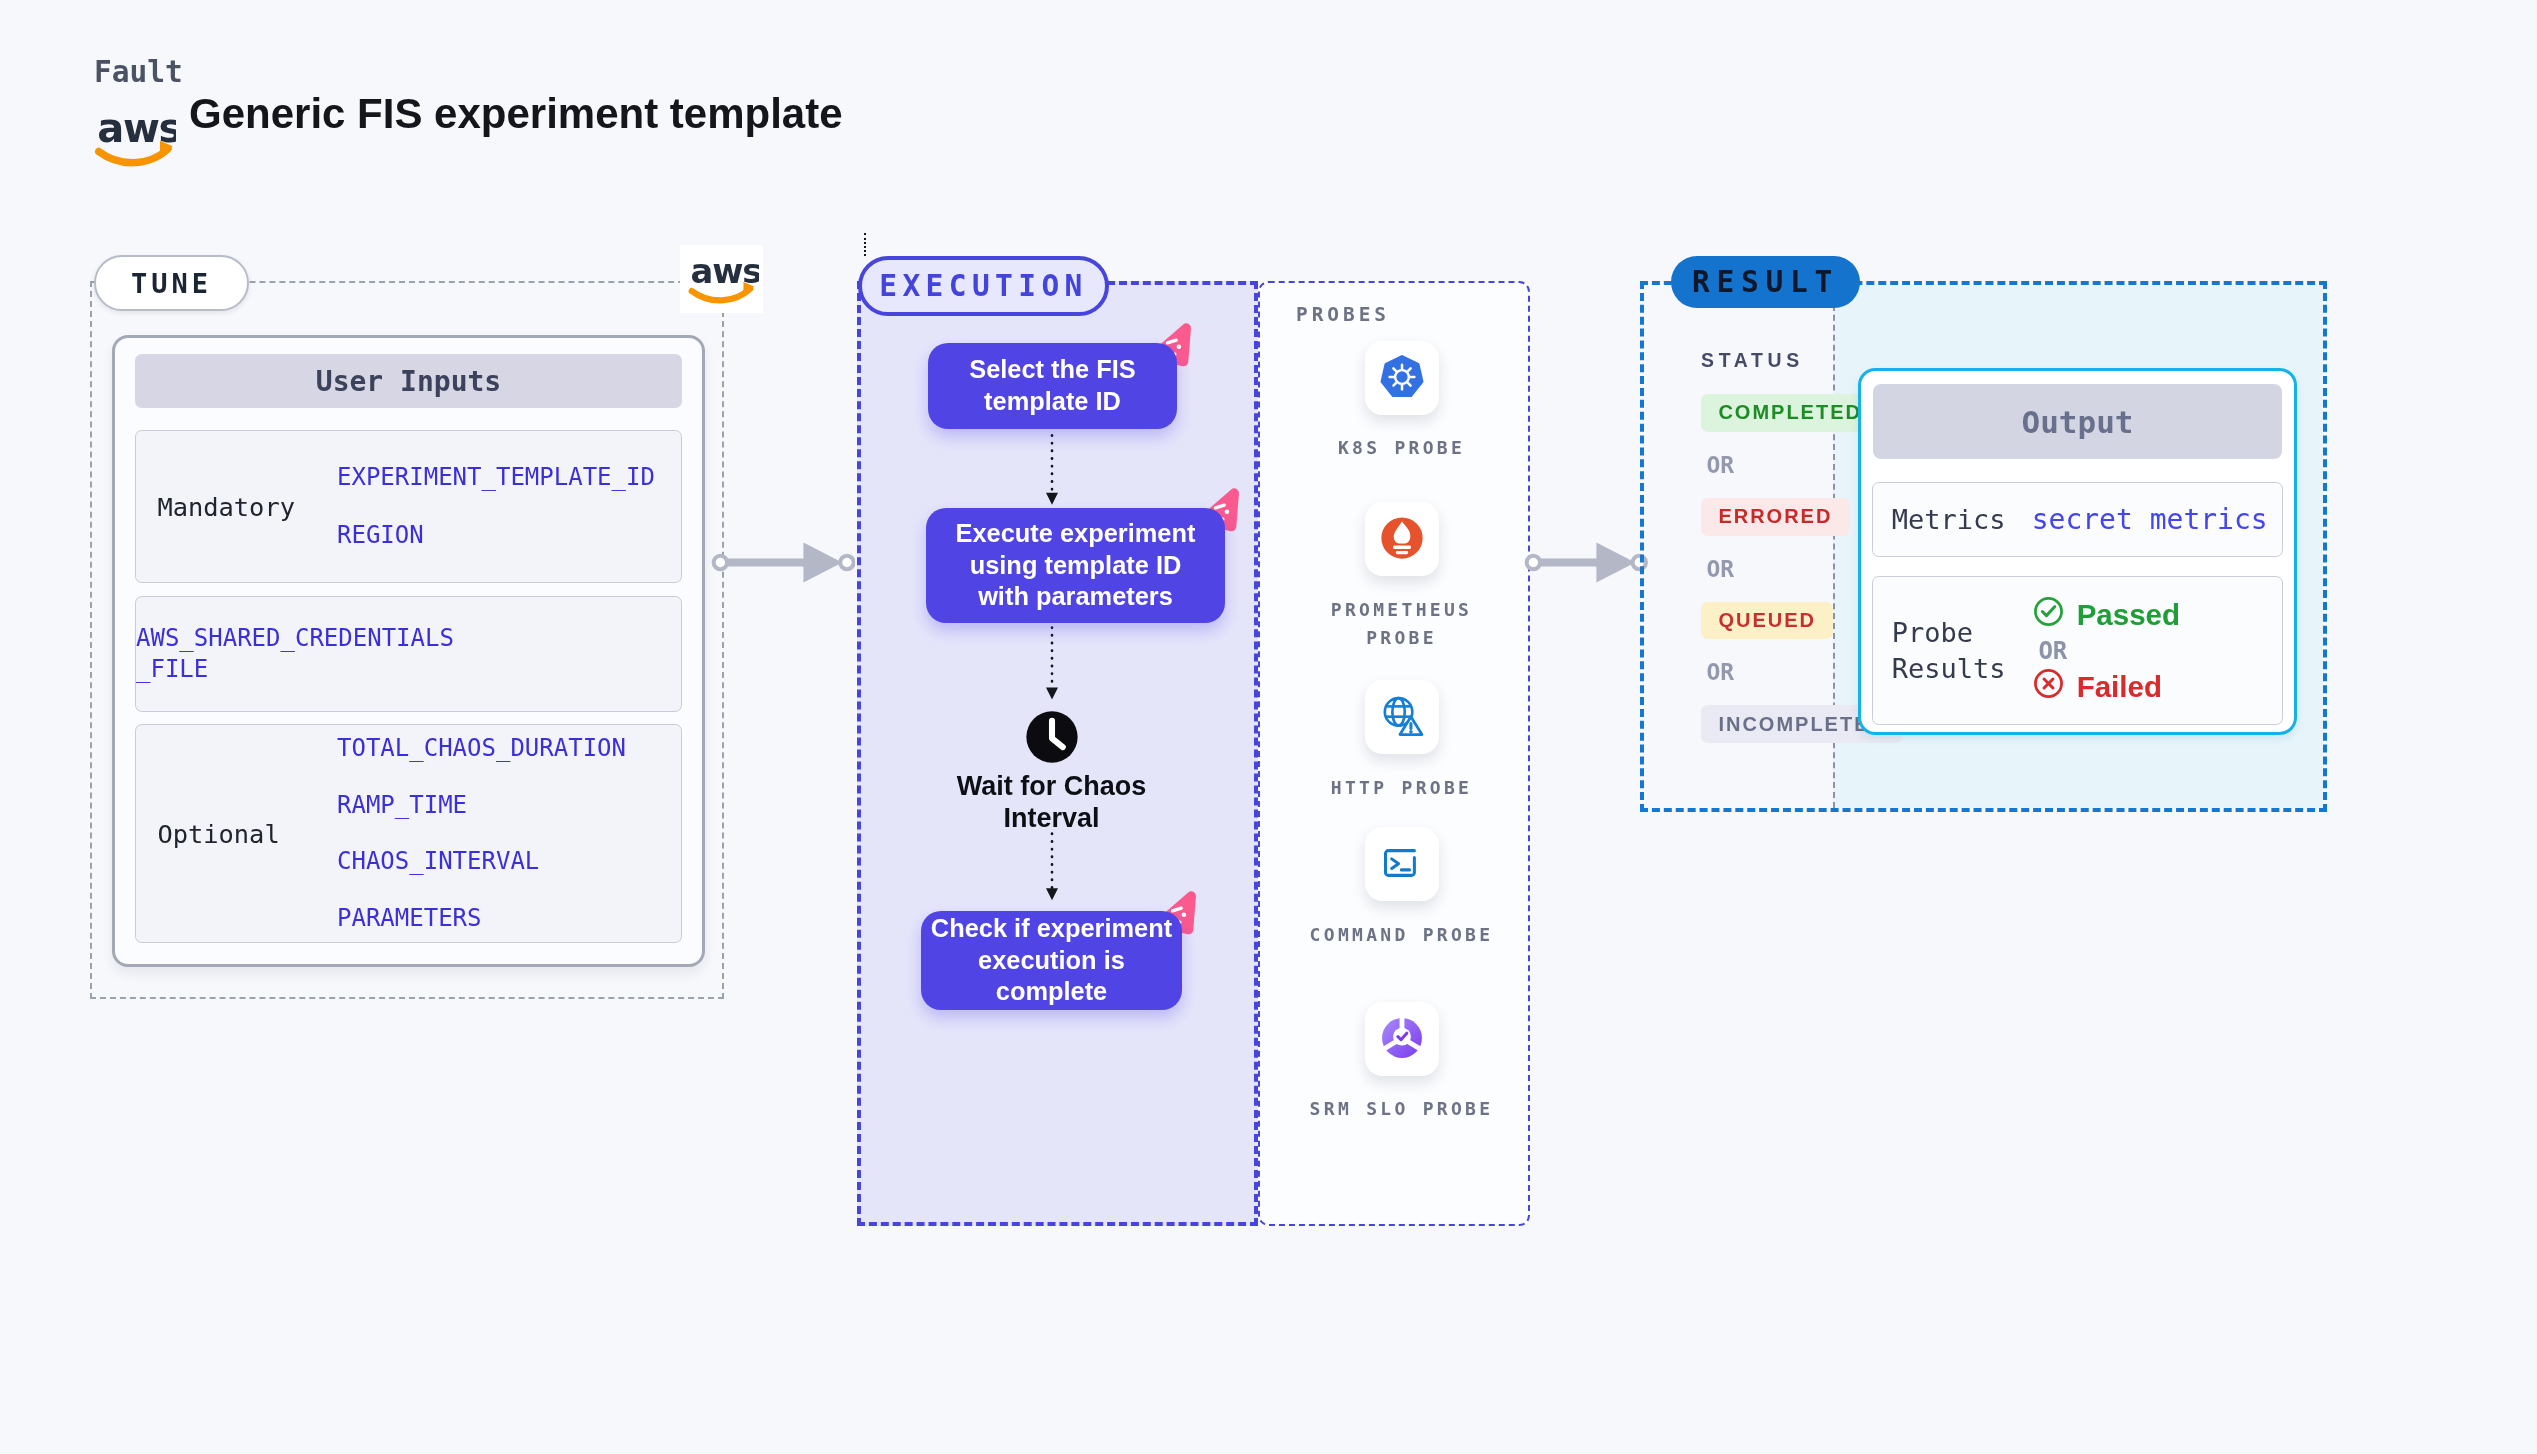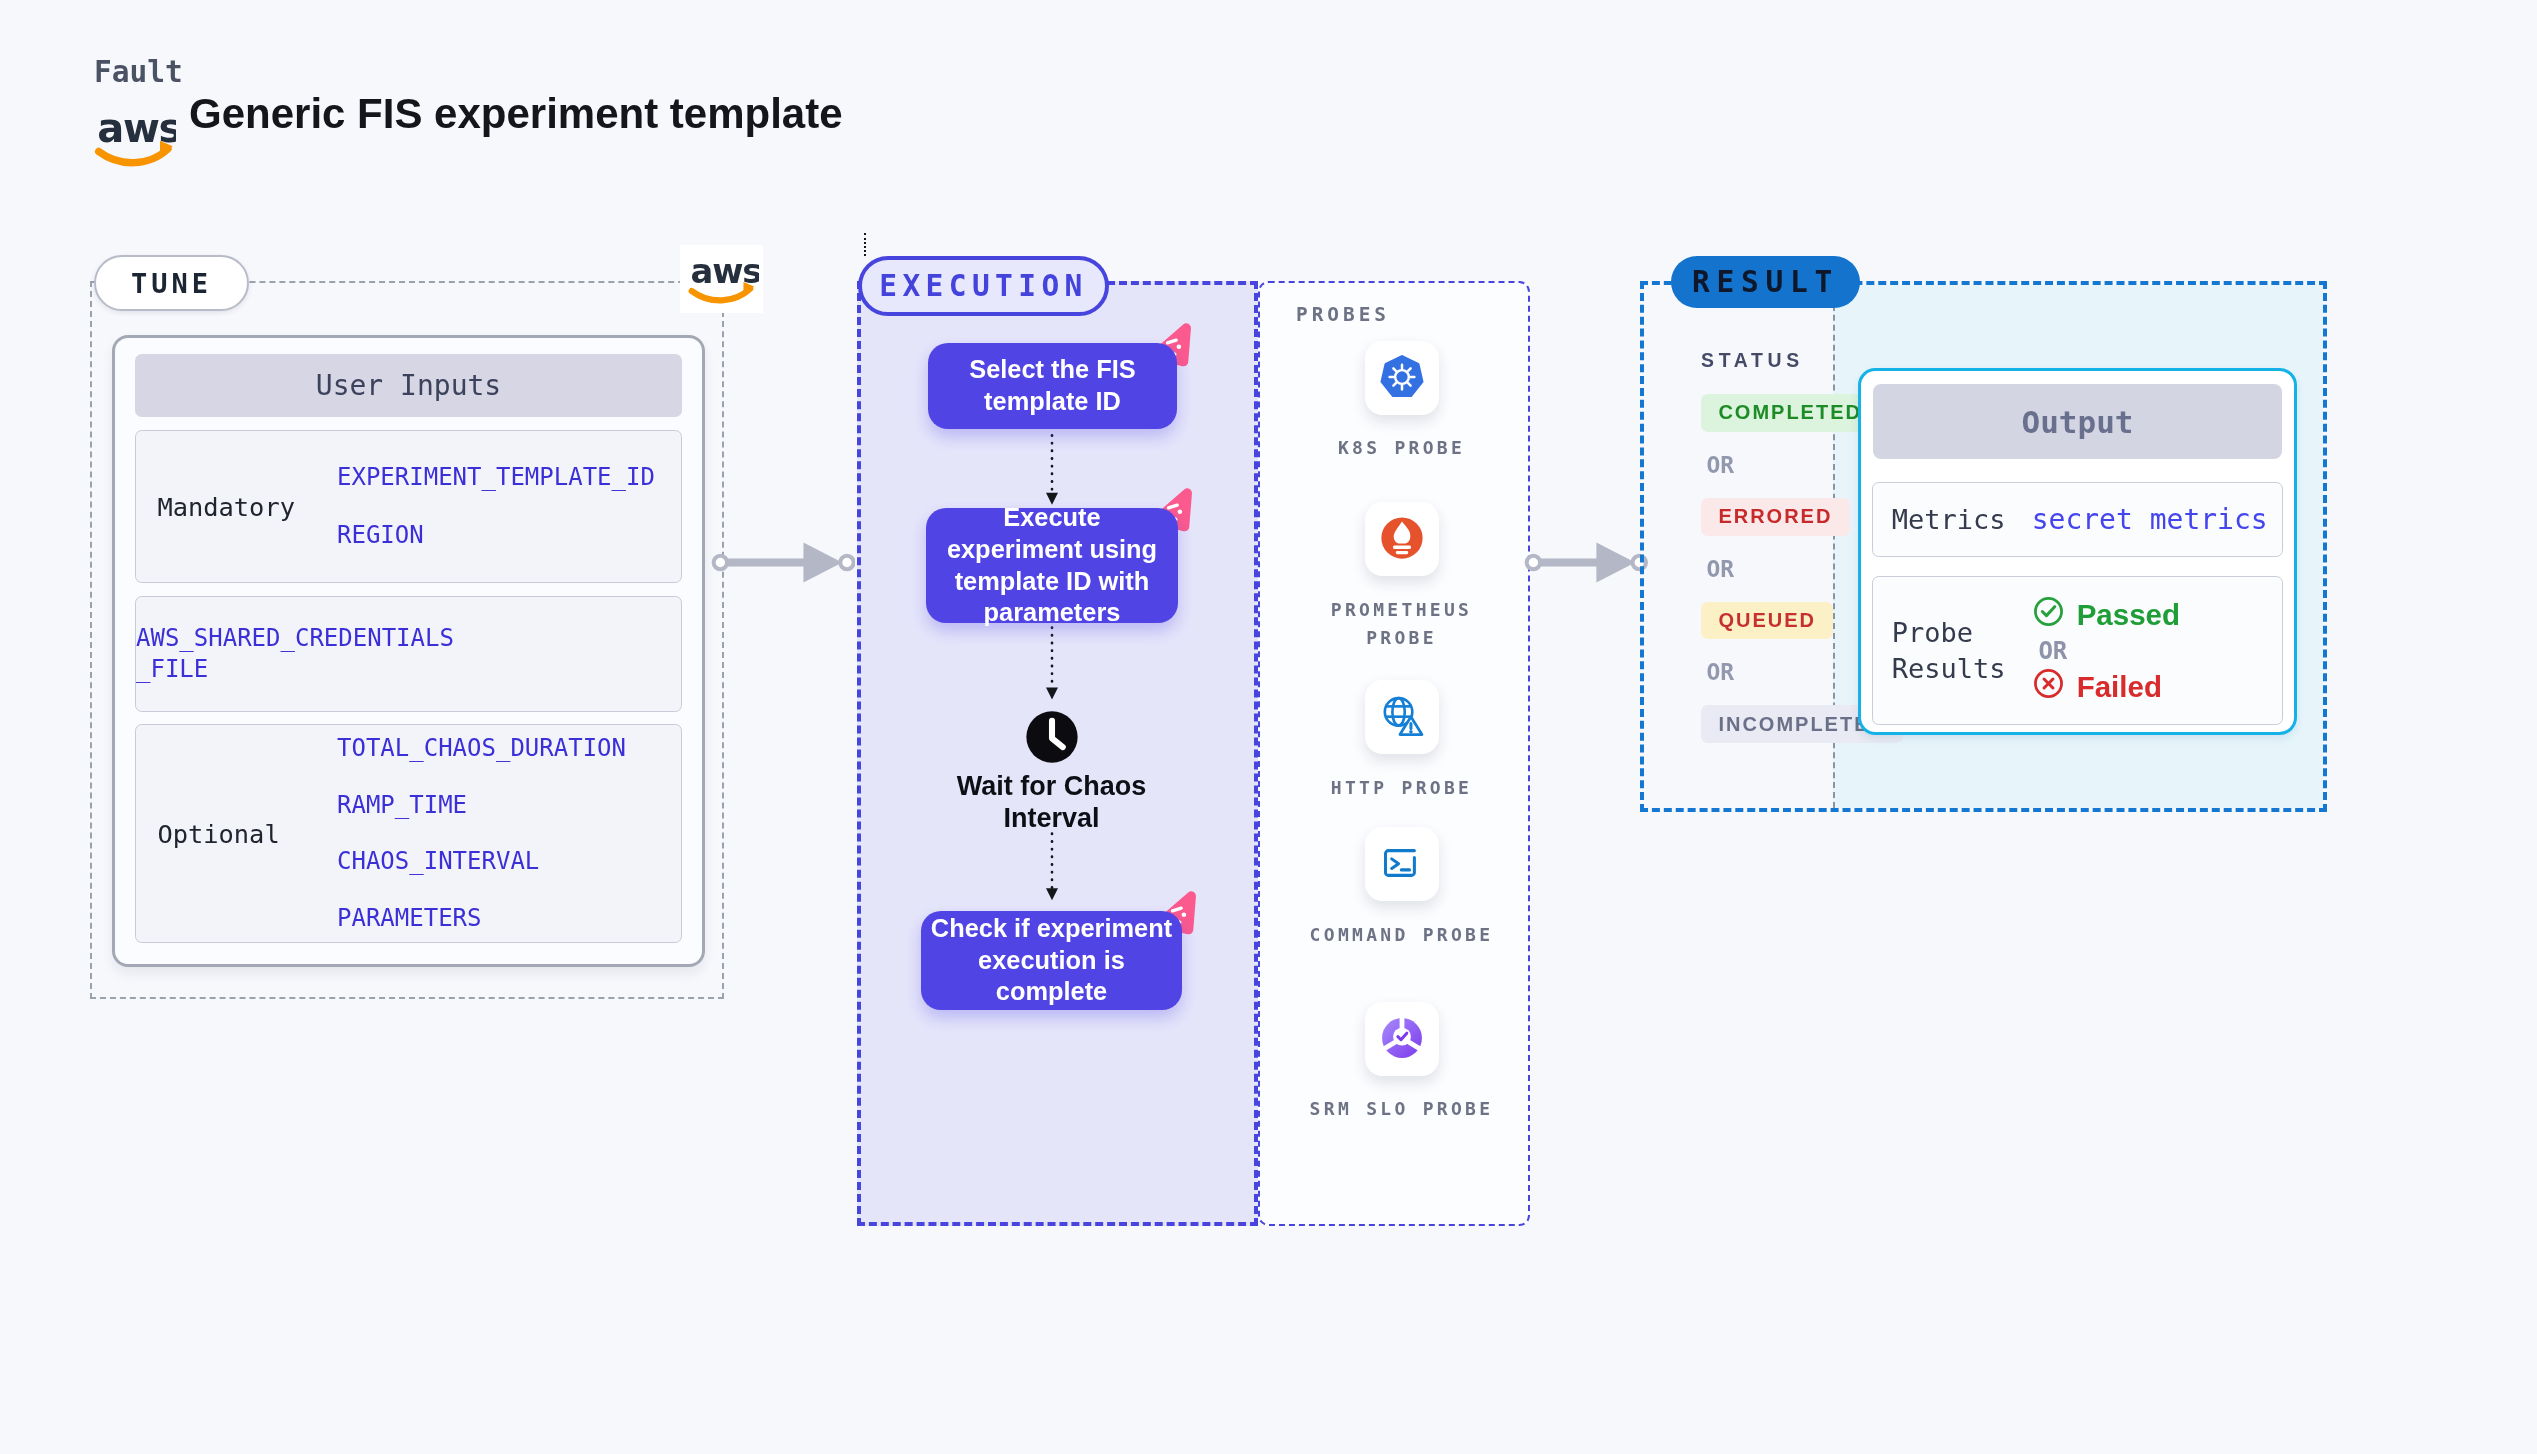--- a/index.html
+++ b/index.html
@@ -21,23 +21,23 @@
   .pill-exec{left:858px;top:256px;width:243px;height:52px;background:#e8e8fd;border:4px solid #4745dd;
              color:#4443dc;font-size:29.5px;letter-spacing:5.4px;}
   .pill-result{left:1671px;top:256px;width:189px;height:52px;background:#1373cd;border:none;
                color:#0f172a;font-size:29.5px;letter-spacing:6.7px;}
 
   
   .tune-box{position:absolute;left:90px;top:281px;width:630px;height:714px;
             border:2.7px dashed #9aa2ae;}
   .ui-card{position:absolute;left:112px;top:335px;width:587px;height:626px;background:#fbfcff;
            border:3.3px solid #a2a8b4;border-radius:16px;box-shadow:0 6.7px 12px rgba(20,30,60,.07);}
-  .ui-header{position:absolute;left:20px;top:16px;width:547px;height:63px;background:#d6d6e4;
+  .ui-header{position:absolute;left:20px;top:16px;width:547px;height:54px;background:#d6d6e4;
              border-radius:6.7px;display:flex;align-items:center;justify-content:center;
-             font-family:"DejaVu Sans Mono",monospace;font-weight:400;font-size:28px;color:#3c425c;}
+             font-family:"DejaVu Sans Mono",monospace;font-weight:700;font-size:28px;color:#3c425c;}
   .ui-row{position:absolute;left:20px;width:547px;background:#f3f4fa;border:1.3px solid #c7cbd8;
           border-radius:6.7px;display:flex;box-sizing:border-box;}
   .ui-row-label{width:201px;display:flex;align-items:center;padding-left:21.4px;box-sizing:border-box;
                 font-family:"DejaVu Sans Mono",monospace;font-size:25.4px;color:#20242e;}
   .ui-row-values{flex:1;display:flex;flex-direction:column;justify-content:center;gap:27px;}
   .ui-value{font-family:"DejaVu Sans Mono",monospace;font-size:24px;color:#3b2fd8;
             width:328px;word-break:break-all;line-height:1.3;}
   .row-m{top:92px;height:153px;}
   .row-s{top:258px;height:116px;}
   .row-o{top:386px;height:219px;}
@@ -191,21 +191,21 @@
 
   <div class="step" style="left:926px;top:508px;">
     <div class="step-chip">
       <svg width="51" height="51" viewBox="0 0 76 76">
         <polygon points="14,52 60,12 56,62" fill="#fb5a8e" stroke="#fb5a8e" stroke-width="14" stroke-linejoin="round"></polygon>
         <line x1="32" y1="34" x2="45" y2="30" stroke="#ffffff" stroke-width="5" stroke-linecap="round"></line>
         <circle cx="49" cy="40" r="3.4" fill="#ffffff"></circle>
         <line x1="34" y1="47" x2="43" y2="51" stroke="#ffffff" stroke-width="5" stroke-linecap="round"></line>
       </svg>
     </div>
-    <div class="step-box" style="width:252px;height:115px;padding:0 16px;box-sizing:border-box;">Execute experiment using template ID with parameters</div>
+    <div class="step-box" style="width:299px;height:115px;padding:0 16px;box-sizing:border-box;">Execute experiment using template ID with parameters</div>
   </div>
 
   <div class="vconn" style="left:1042px;top:626px;">
     <svg width="20" height="75" viewBox="0 0 30 112">
       <line x1="15" y1="2" x2="15" y2="92" stroke="#15161a" stroke-width="4" stroke-dasharray="0.5 11" stroke-linecap="round"></line>
       <polygon points="6,92 24,92 15,110" fill="#15161a"></polygon>
     </svg>
   </div>
 
   <div style="position:absolute;left:1025px;top:710px;">

